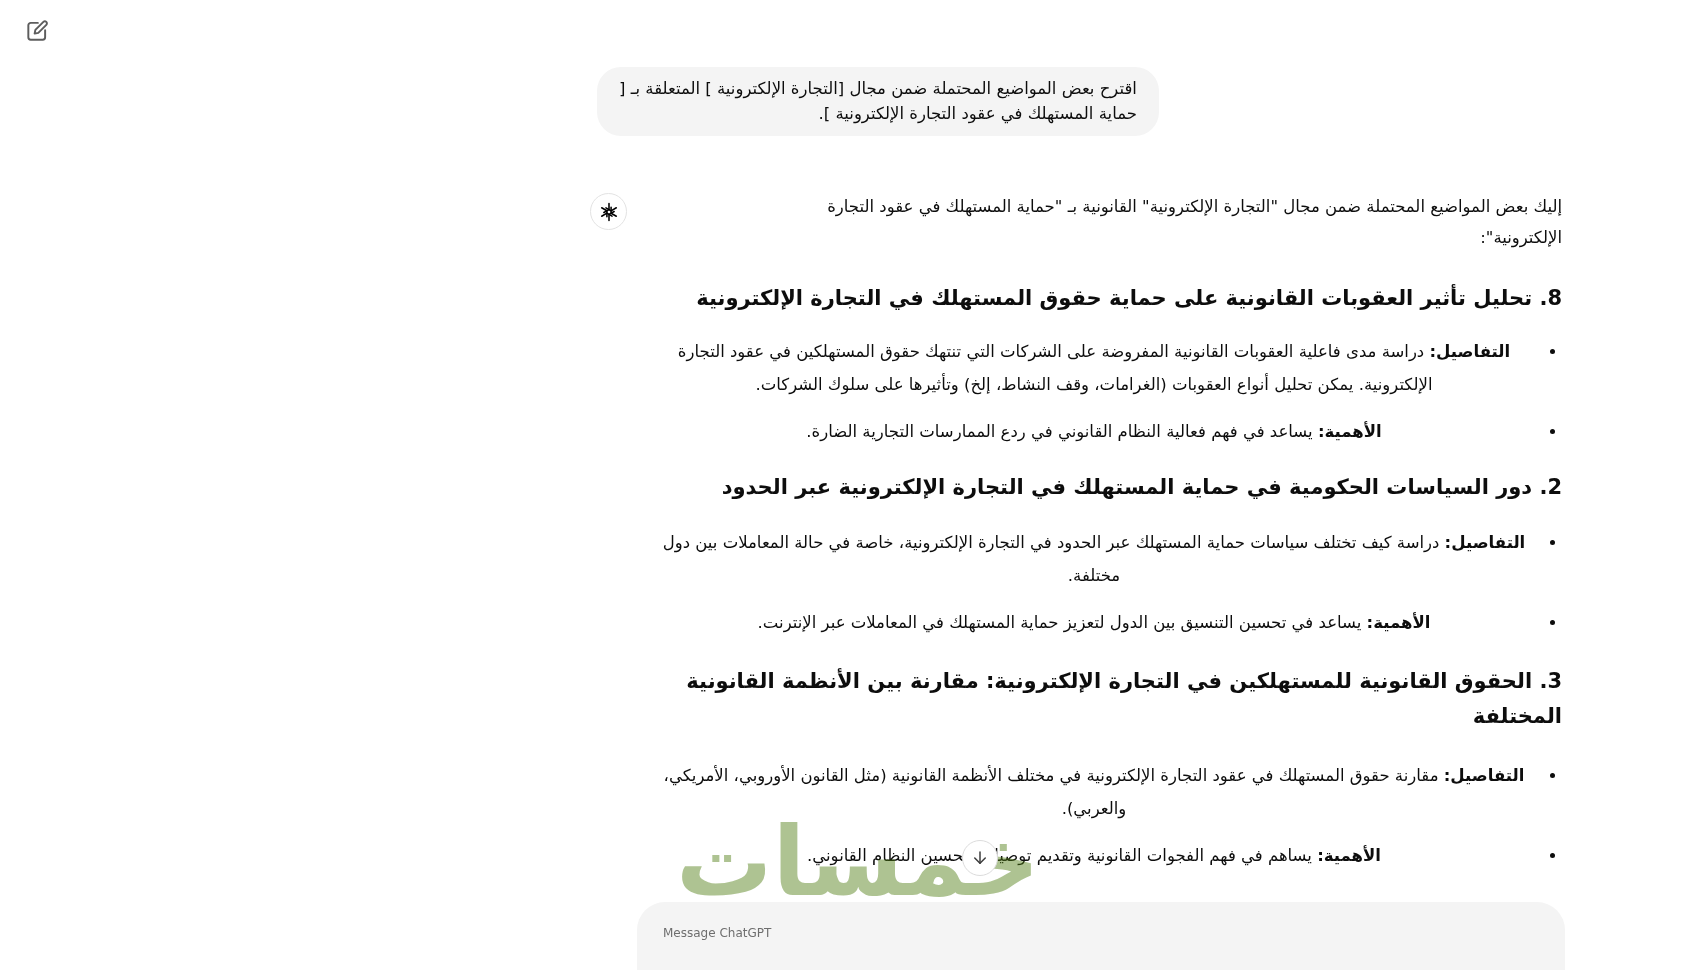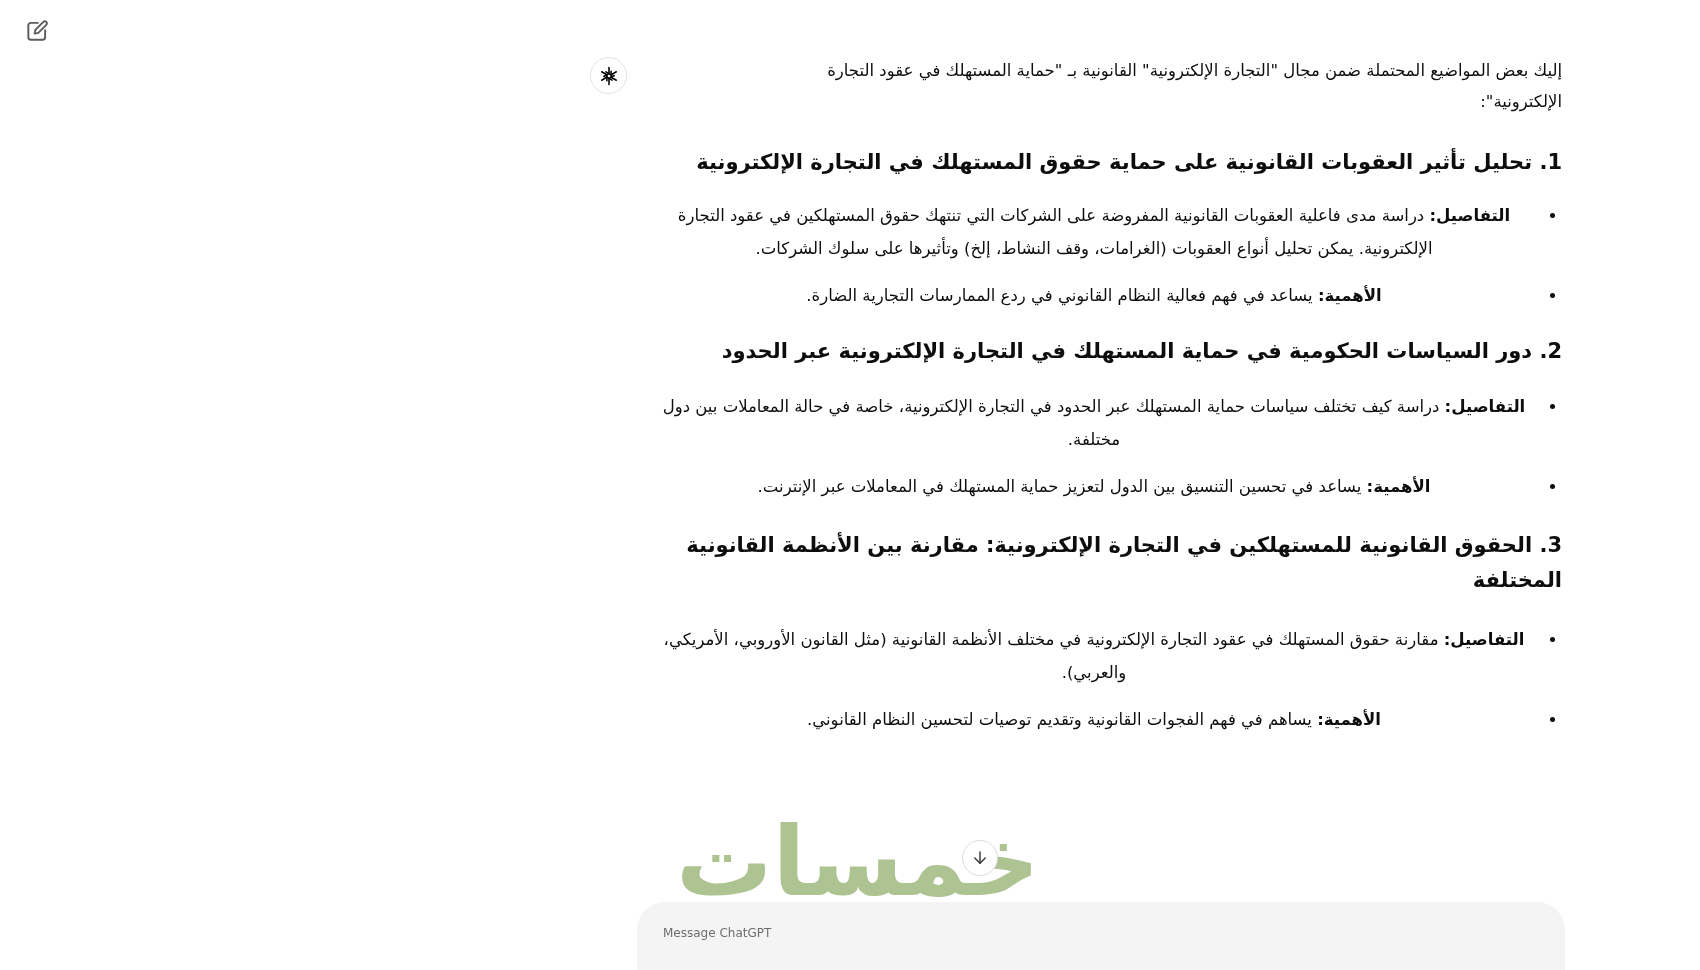--- a/index.html
+++ b/index.html
@@ -67,41 +67,43 @@
       <svg width="26" height="26" viewBox="0 0 24 24" fill="none" stroke="currentColor" stroke-width="1.8" stroke-linecap="round" stroke-linejoin="round">
         <path d="M12.8 4.5H6.2A2.2 2.2 0 0 0 4 6.7v11.1A2.2 2.2 0 0 0 6.2 20h11.1a2.2 2.2 0 0 0 2.2-2.2v-6.6"></path>
         <path d="M17.9 3.6a1.9 1.9 0 0 1 2.7 2.7l-7.4 7.4-3.4.7.7-3.4z"></path>
       </svg>
     </span>
   </div>
 </div>
 
 <div class="chat">
 
+  <div class="user-bubble">اقترح بعض المواضيع المحتملة ضمن مجال [التجارة الإلكترونية ] المتعلقة بـ [
+حماية المستهلك في عقود التجارة الإلكترونية ].</div>
 
   <div class="assistant-row">
     <div class="avatar">
       <span>
         <svg width="22" height="22" viewBox="0 0 24 24" fill="none" stroke="#000" stroke-width="1.7" stroke-linecap="round">
           <g transform="translate(12,12)">
             <path transform="rotate(0)" d="M0,-9.2 L0,-2.6 L-5.6,0.6"></path>
             <path transform="rotate(60)" d="M0,-9.2 L0,-2.6 L-5.6,0.6"></path>
             <path transform="rotate(120)" d="M0,-9.2 L0,-2.6 L-5.6,0.6"></path>
             <path transform="rotate(180)" d="M0,-9.2 L0,-2.6 L-5.6,0.6"></path>
             <path transform="rotate(240)" d="M0,-9.2 L0,-2.6 L-5.6,0.6"></path>
             <path transform="rotate(300)" d="M0,-9.2 L0,-2.6 L-5.6,0.6"></path>
           </g>
         </svg>
       </span>
     </div>
     <div class="intro-text">إليك بعض المواضيع المحتملة ضمن مجال "التجارة الإلكترونية" القانونية بـ "حماية المستهلك في عقود التجارة
 الإلكترونية":</div>
   </div>
 
-  <div class="section-heading h1m">1. تحليل تأثير العقوبات القانونية على حماية حقوق المستهلك في التجارة الإلكترونية</div>
+  <div class="section-heading h1m">8. تحليل تأثير العقوبات القانونية على حماية حقوق المستهلك في التجارة الإلكترونية</div>
   <ul class="bullets u1">
     <li><span class="b-label">التفاصيل:</span><span> دراسة مدى فاعلية العقوبات القانونية المفروضة على الشركات التي تنتهك حقوق المستهلكين في عقود التجارة الإلكترونية. يمكن تحليل أنواع العقوبات (الغرامات، وقف النشاط، إلخ) وتأثيرها على سلوك الشركات.</span></li>
     <li><span class="b-label">الأهمية:</span><span> يساعد في فهم فعالية النظام القانوني في ردع الممارسات التجارية الضارة.</span></li>
   </ul>
 
   <div class="section-heading h2m">2. دور السياسات الحكومية في حماية المستهلك في التجارة الإلكترونية عبر الحدود</div>
   <ul class="bullets u2">
     <li><span class="b-label">التفاصيل:</span><span> دراسة كيف تختلف سياسات حماية المستهلك عبر الحدود في التجارة الإلكترونية، خاصة في حالة المعاملات بين دول مختلفة.</span></li>
     <li><span class="b-label">الأهمية:</span><span> يساعد في تحسين التنسيق بين الدول لتعزيز حماية المستهلك في المعاملات عبر الإنترنت.</span></li>
   </ul>

